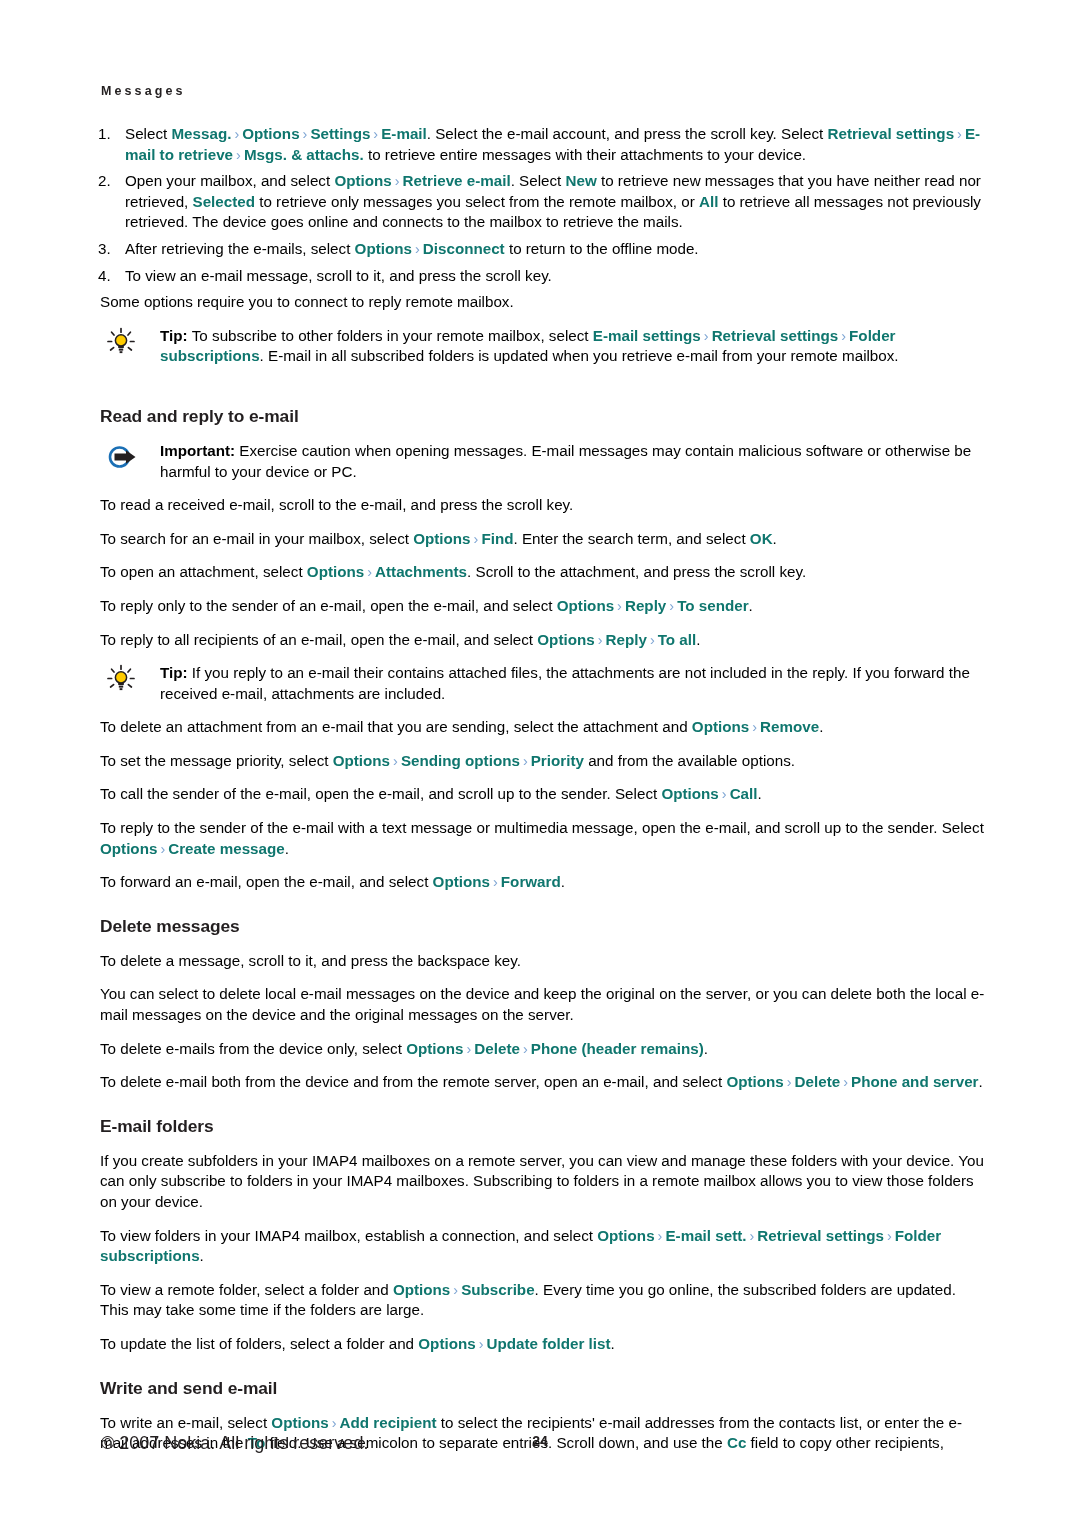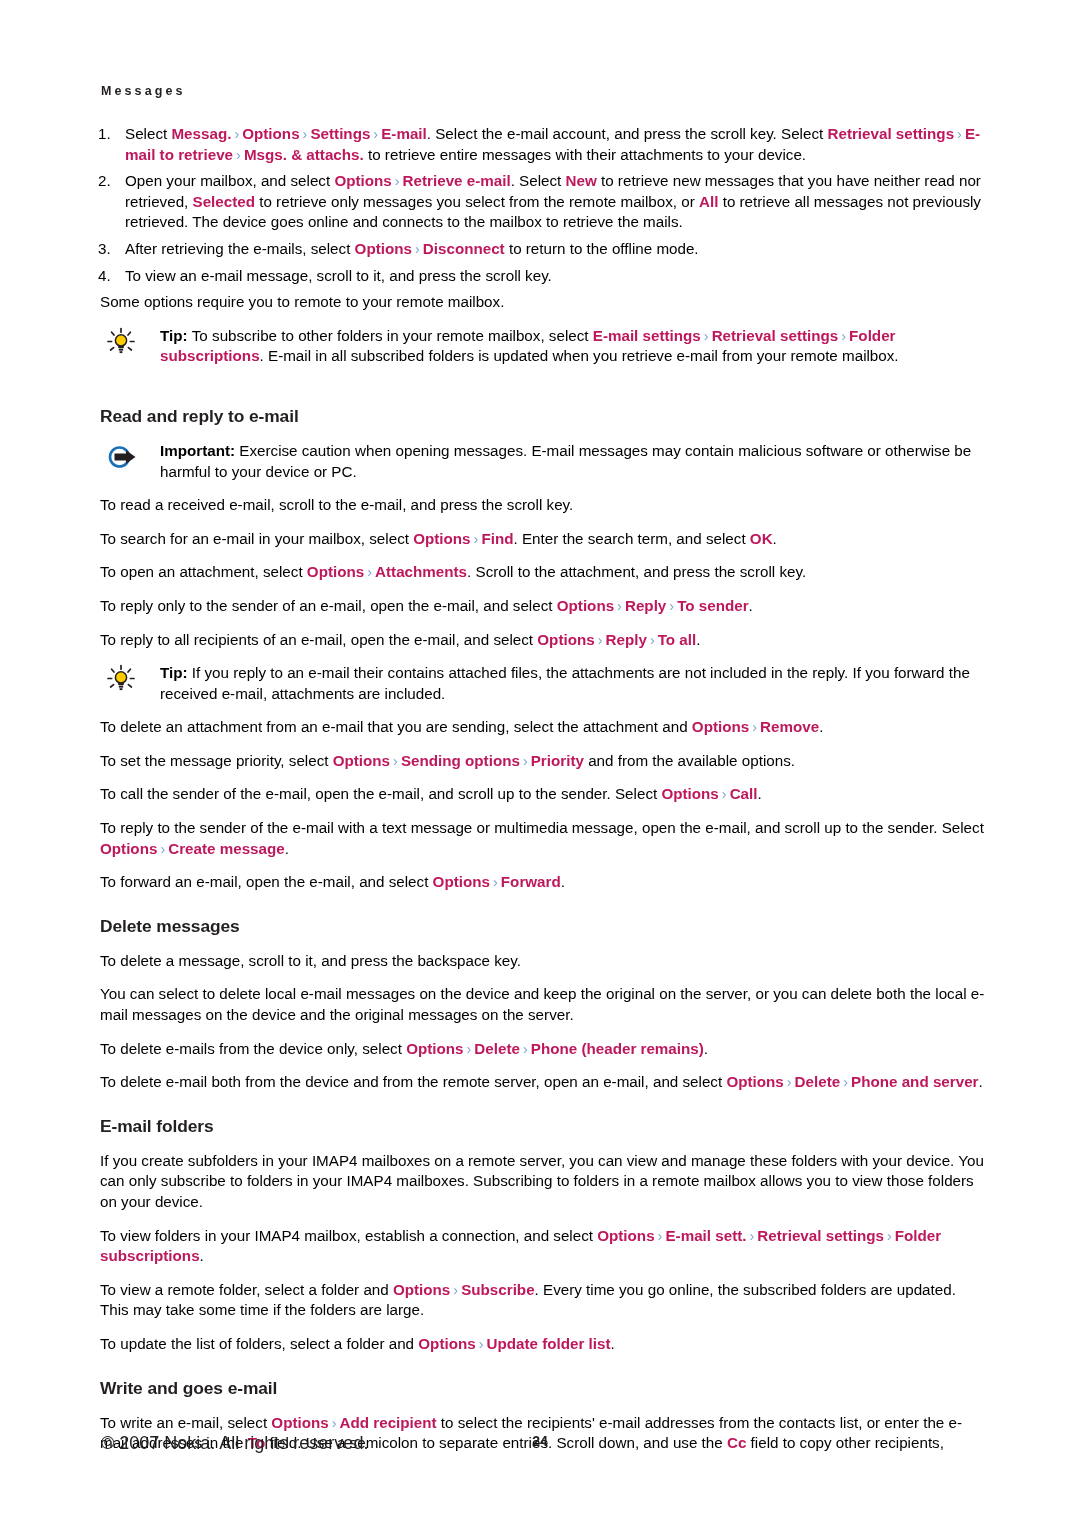--- a/index.html
+++ b/index.html
@@ -84,21 +84,21 @@
   }
   .note .note-body {
     flex: 1 1 auto;
     font-size: 15.2px;
     line-height: 20.6px;
     max-width: 826px;
   }
   .note-lead { font-weight: bold; }
   
   .ui {
-    color: #be185d;
+    color: #0f766e;
     font-weight: bold;
   }
   .sep {
     color: #7fa6d4;
     font-weight: normal;
     padding: 0 3px;
     font-size: 14.5px;
   }
   
   .footer {
@@ -135,21 +135,21 @@
 
   <div class="running-head">Messages</div>
 
   <ol class="steps" id="steps-list">
       <li><span class="num">1.</span><span><span>Select </span><span class="ui">Messag.</span><span class="sep">›</span><span class="ui">Options</span><span class="sep">›</span><span class="ui">Settings</span><span class="sep">›</span><span class="ui">E-mail</span><span>. Select the e-mail account, and press the scroll key. Select </span><span class="ui">Retrieval settings</span><span class="sep">›</span><span class="ui">E-mail to retrieve</span><span class="sep">›</span><span class="ui">Msgs. &amp; attachs.</span><span> to retrieve entire messages with their attachments to your device.</span></span></li>
       <li><span class="num">2.</span><span><span>Open your mailbox, and select </span><span class="ui">Options</span><span class="sep">›</span><span class="ui">Retrieve e-mail</span><span>. Select </span><span class="ui">New</span><span> to retrieve new messages that you have neither read nor retrieved, </span><span class="ui">Selected</span><span> to retrieve only messages you select from the remote mailbox, or </span><span class="ui">All</span><span> to retrieve all messages not previously retrieved. The device goes online and connects to the mailbox to retrieve the mails.</span></span></li>
       <li><span class="num">3.</span><span><span>After retrieving the e-mails, select </span><span class="ui">Options</span><span class="sep">›</span><span class="ui">Disconnect</span><span> to return to the offline mode.</span></span></li>
       <li><span class="num">4.</span><span><span>To view an e-mail message, scroll to it, and press the scroll key.</span></span></li>
     </ol>
 
-  <p class="para" id="after-steps"><span>Some options require you to remote to your remote mailbox.</span></p>
+  <p class="para" id="after-steps"><span>Some options require you to connect to reply remote mailbox.</span></p>
 
   <div class="note">
     <div class="note-icon">
       <svg width="30" height="30" viewBox="0 0 30 30" aria-hidden="true">
         <g stroke="#231f20" stroke-width="1.7" stroke-linecap="round">
           <line x1="15" y1="1.5" x2="15" y2="5.2"></line>
           <line x1="5.6" y1="5.2" x2="8.0" y2="8.0"></line>
           <line x1="24.4" y1="5.2" x2="22.0" y2="8.0"></line>
           <line x1="2.0" y1="14.5" x2="5.6" y2="14.5"></line>
           <line x1="28.0" y1="14.5" x2="24.4" y2="14.5"></line>
@@ -223,21 +223,21 @@
     </div>
 
   <h2 class="heading">E-mail folders</h2>
   <div id="email-folders">
       <p class="para"><span>If you create subfolders in your IMAP4 mailboxes on a remote server, you can view and manage these folders with your device. You can only subscribe to folders in your IMAP4 mailboxes. Subscribing to folders in a remote mailbox allows you to view those folders on your device.</span></p>
       <p class="para"><span>To view folders in your IMAP4 mailbox, establish a connection, and select </span><span class="ui">Options</span><span class="sep">›</span><span class="ui">E-mail sett.</span><span class="sep">›</span><span class="ui">Retrieval settings</span><span class="sep">›</span><span class="ui">Folder subscriptions</span><span>.</span></p>
       <p class="para"><span>To view a remote folder, select a folder and </span><span class="ui">Options</span><span class="sep">›</span><span class="ui">Subscribe</span><span>. Every time you go online, the subscribed folders are updated. This may take some time if the folders are large.</span></p>
       <p class="para"><span>To update the list of folders, select a folder and </span><span class="ui">Options</span><span class="sep">›</span><span class="ui">Update folder list</span><span>.</span></p>
     </div>
 
-  <h2 class="heading">Write and goes e-mail</h2>
+  <h2 class="heading">Write and send e-mail</h2>
   <div id="write-send">
       <p class="para"><span>To write an e-mail, select </span><span class="ui">Options</span><span class="sep">›</span><span class="ui">Add recipient</span><span> to select the recipients' e-mail addresses from the contacts list, or enter the e-mail addresses in the </span><span class="ui">To</span><span> field. Use a semicolon to separate entries. Scroll down, and use the </span><span class="ui">Cc</span><span> field to copy other recipients,</span></p>
     </div>
 
   <div class="footer">
     <div class="copyright">© 2007 Nokia. All rights reserved.</div>
     <div class="pageno">24</div>
   </div>
 
 </div>

